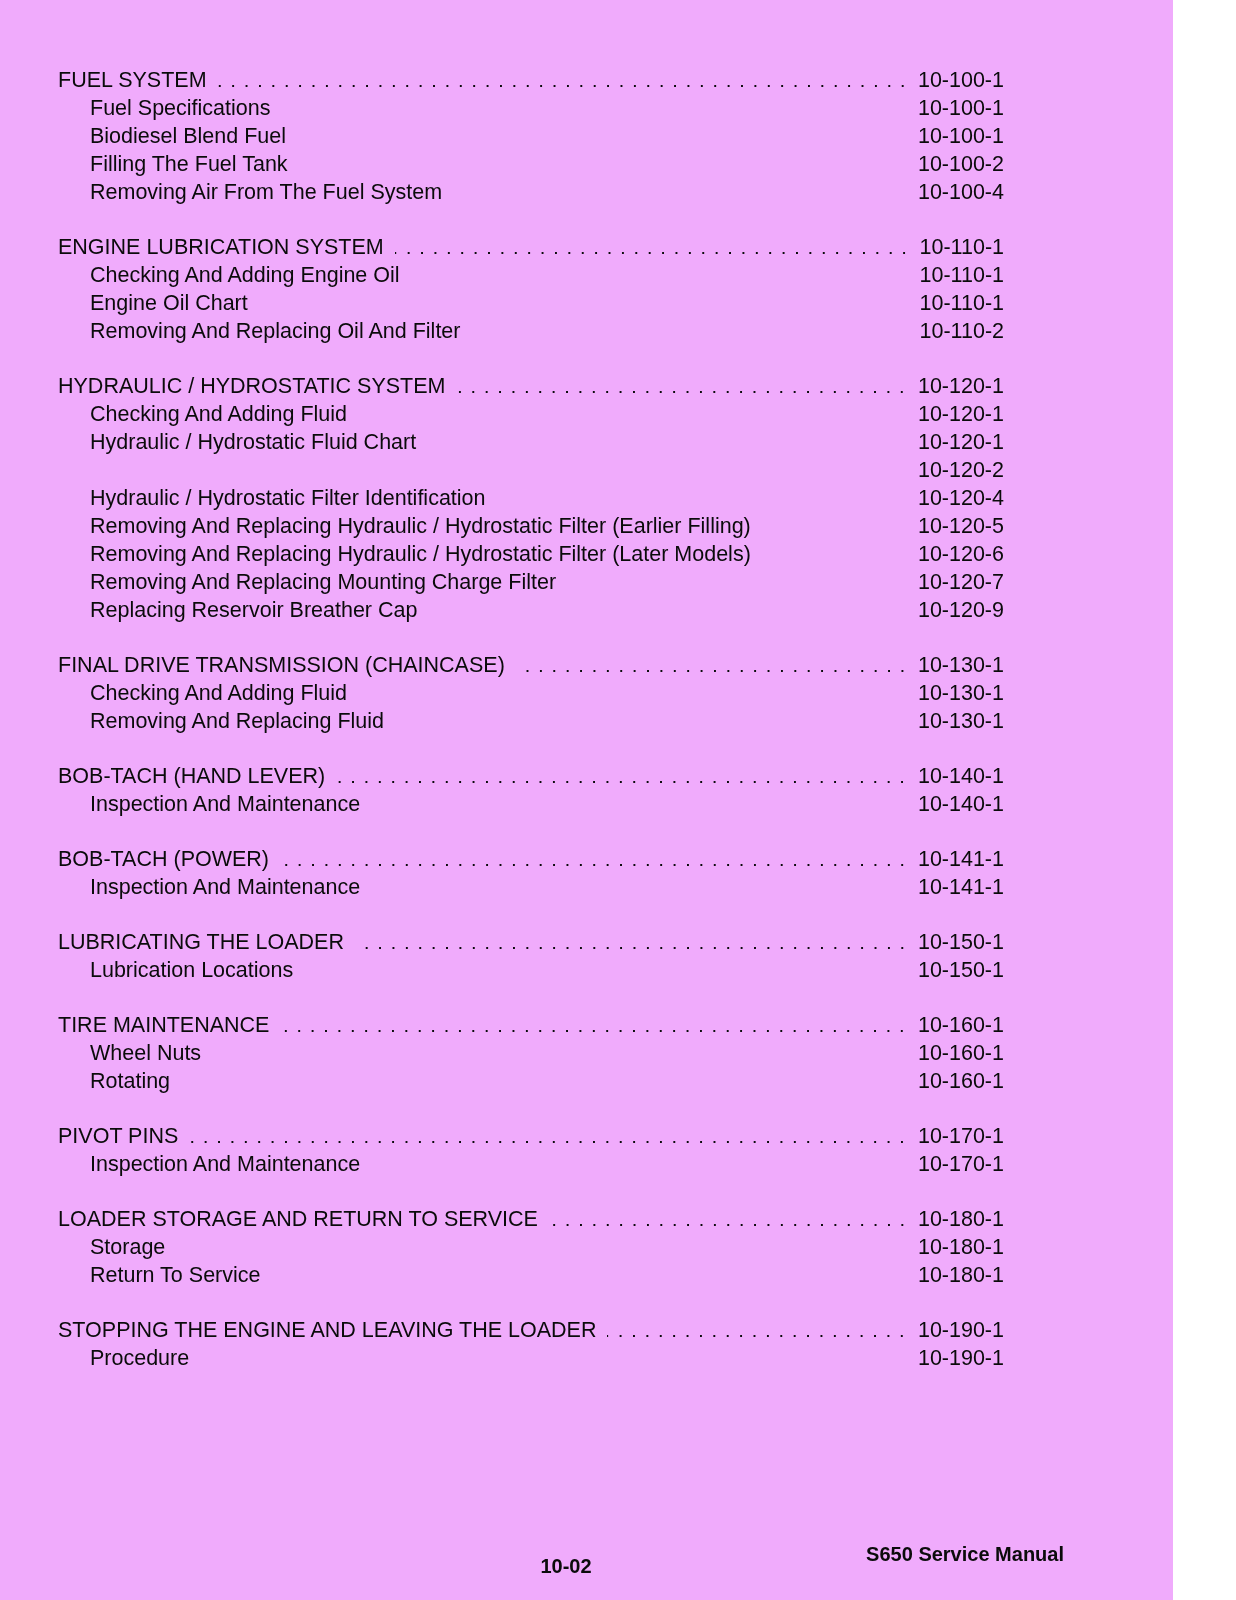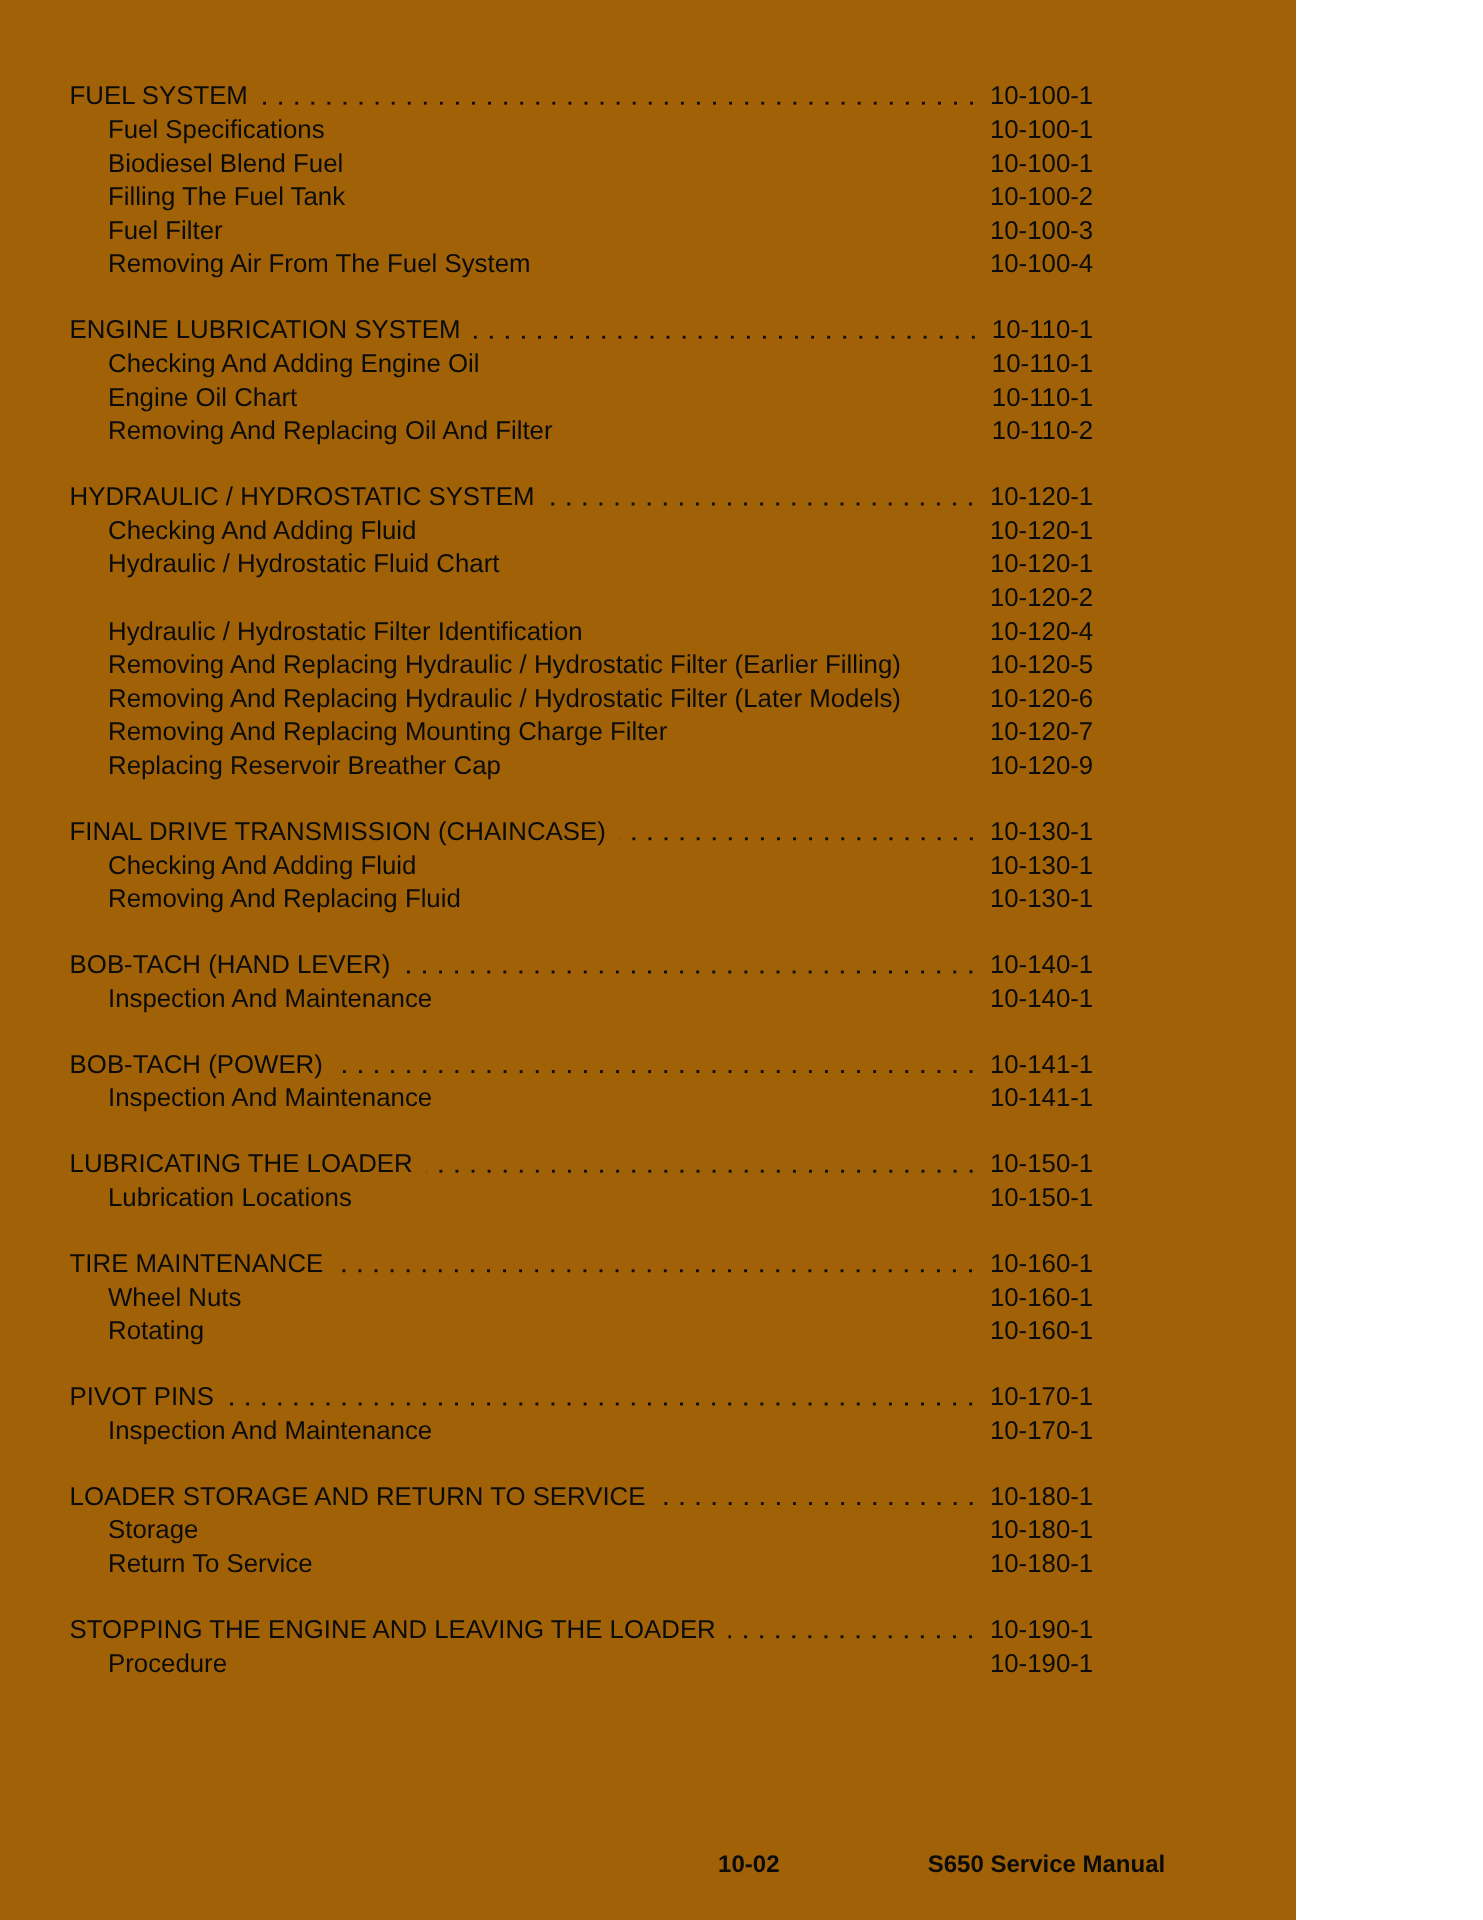--- a/index.html
+++ b/index.html
@@ -2,23 +2,23 @@
 <html><head>
 <meta charset="utf-8">
 <style>
   html, body {
     margin: 0;
     padding: 0;
     background: #ffffff;
   }
   .page {
     position: relative;
-    width: 1080px;
+    width: 1173px;
     height: 1600px;
-    background: #a16207;
+    background: #f0abfc;
     color: #0b0b0b;
     font-family: "Liberation Sans", sans-serif;
     font-size: 21.5px;
     line-height: 28px;
     overflow: hidden;
   }
   .toc {
     position: absolute;
     left: 58px;
     right: 169px;
@@ -56,22 +56,23 @@
     left: 0;
     right: 0;
     top: 1540px;
     height: 28px;
     font-weight: bold;
     font-size: 20px;
     line-height: 28px;
   }
   .footer-page {
     position: absolute;
-    left: 624px;
+    left: 566px;
     transform: translateX(-50%);
+    margin-top: 12px;
   }
   .footer-title {
     position: absolute;
     right: 109px;
   }
 </style>
 </head>
 <body>
 
 <div class="page">
@@ -90,25 +91,20 @@
     </div>
         <div class="toc-row toc-row-sub">
       <span class="toc-title">Biodiesel Blend Fuel</span>
       <span class="leader"></span>
       <span class="toc-page">10-100-1</span>
     </div>
         <div class="toc-row toc-row-sub">
       <span class="toc-title">Filling The Fuel Tank</span>
       <span class="leader"></span>
       <span class="toc-page">10-100-2</span>
-    </div>
-        <div class="toc-row toc-row-sub">
-      <span class="toc-title">Fuel Filter</span>
-      <span class="leader"></span>
-      <span class="toc-page">10-100-3</span>
     </div>
         <div class="toc-row toc-row-sub">
       <span class="toc-title">Removing Air From The Fuel System</span>
       <span class="leader"></span>
       <span class="toc-page">10-100-4</span>
     </div>
       </section>
       <section class="toc-section">
         <div class="toc-row toc-row-main">
       <span class="toc-title">ENGINE LUBRICATION SYSTEM</span>

